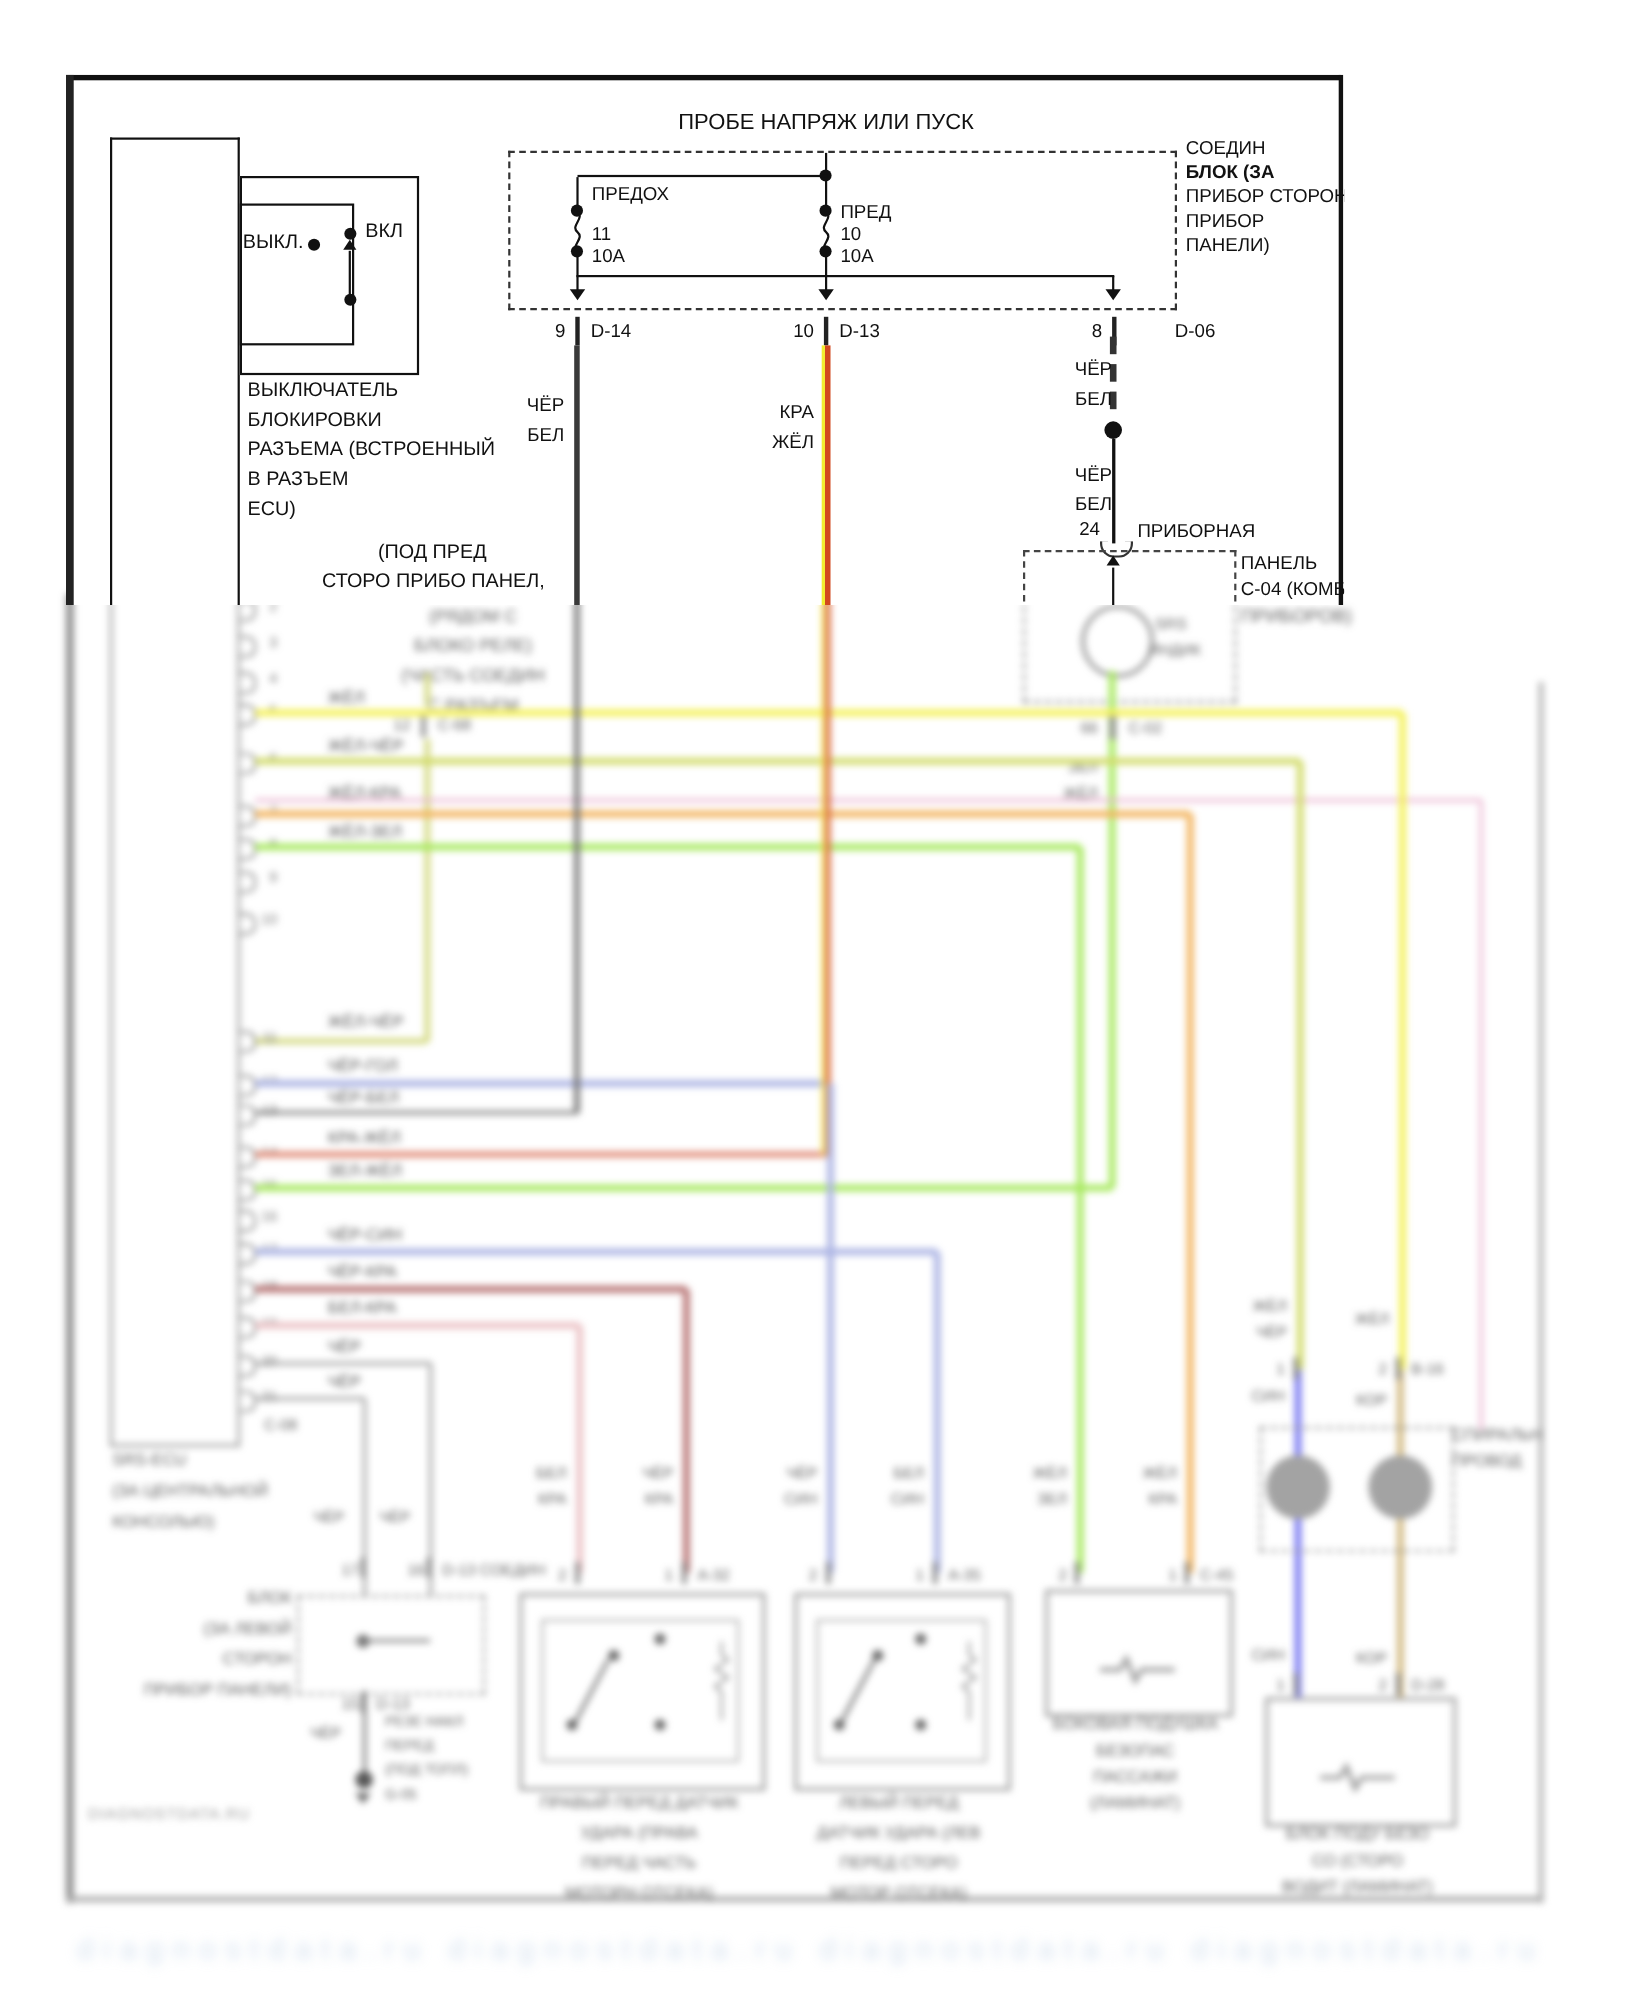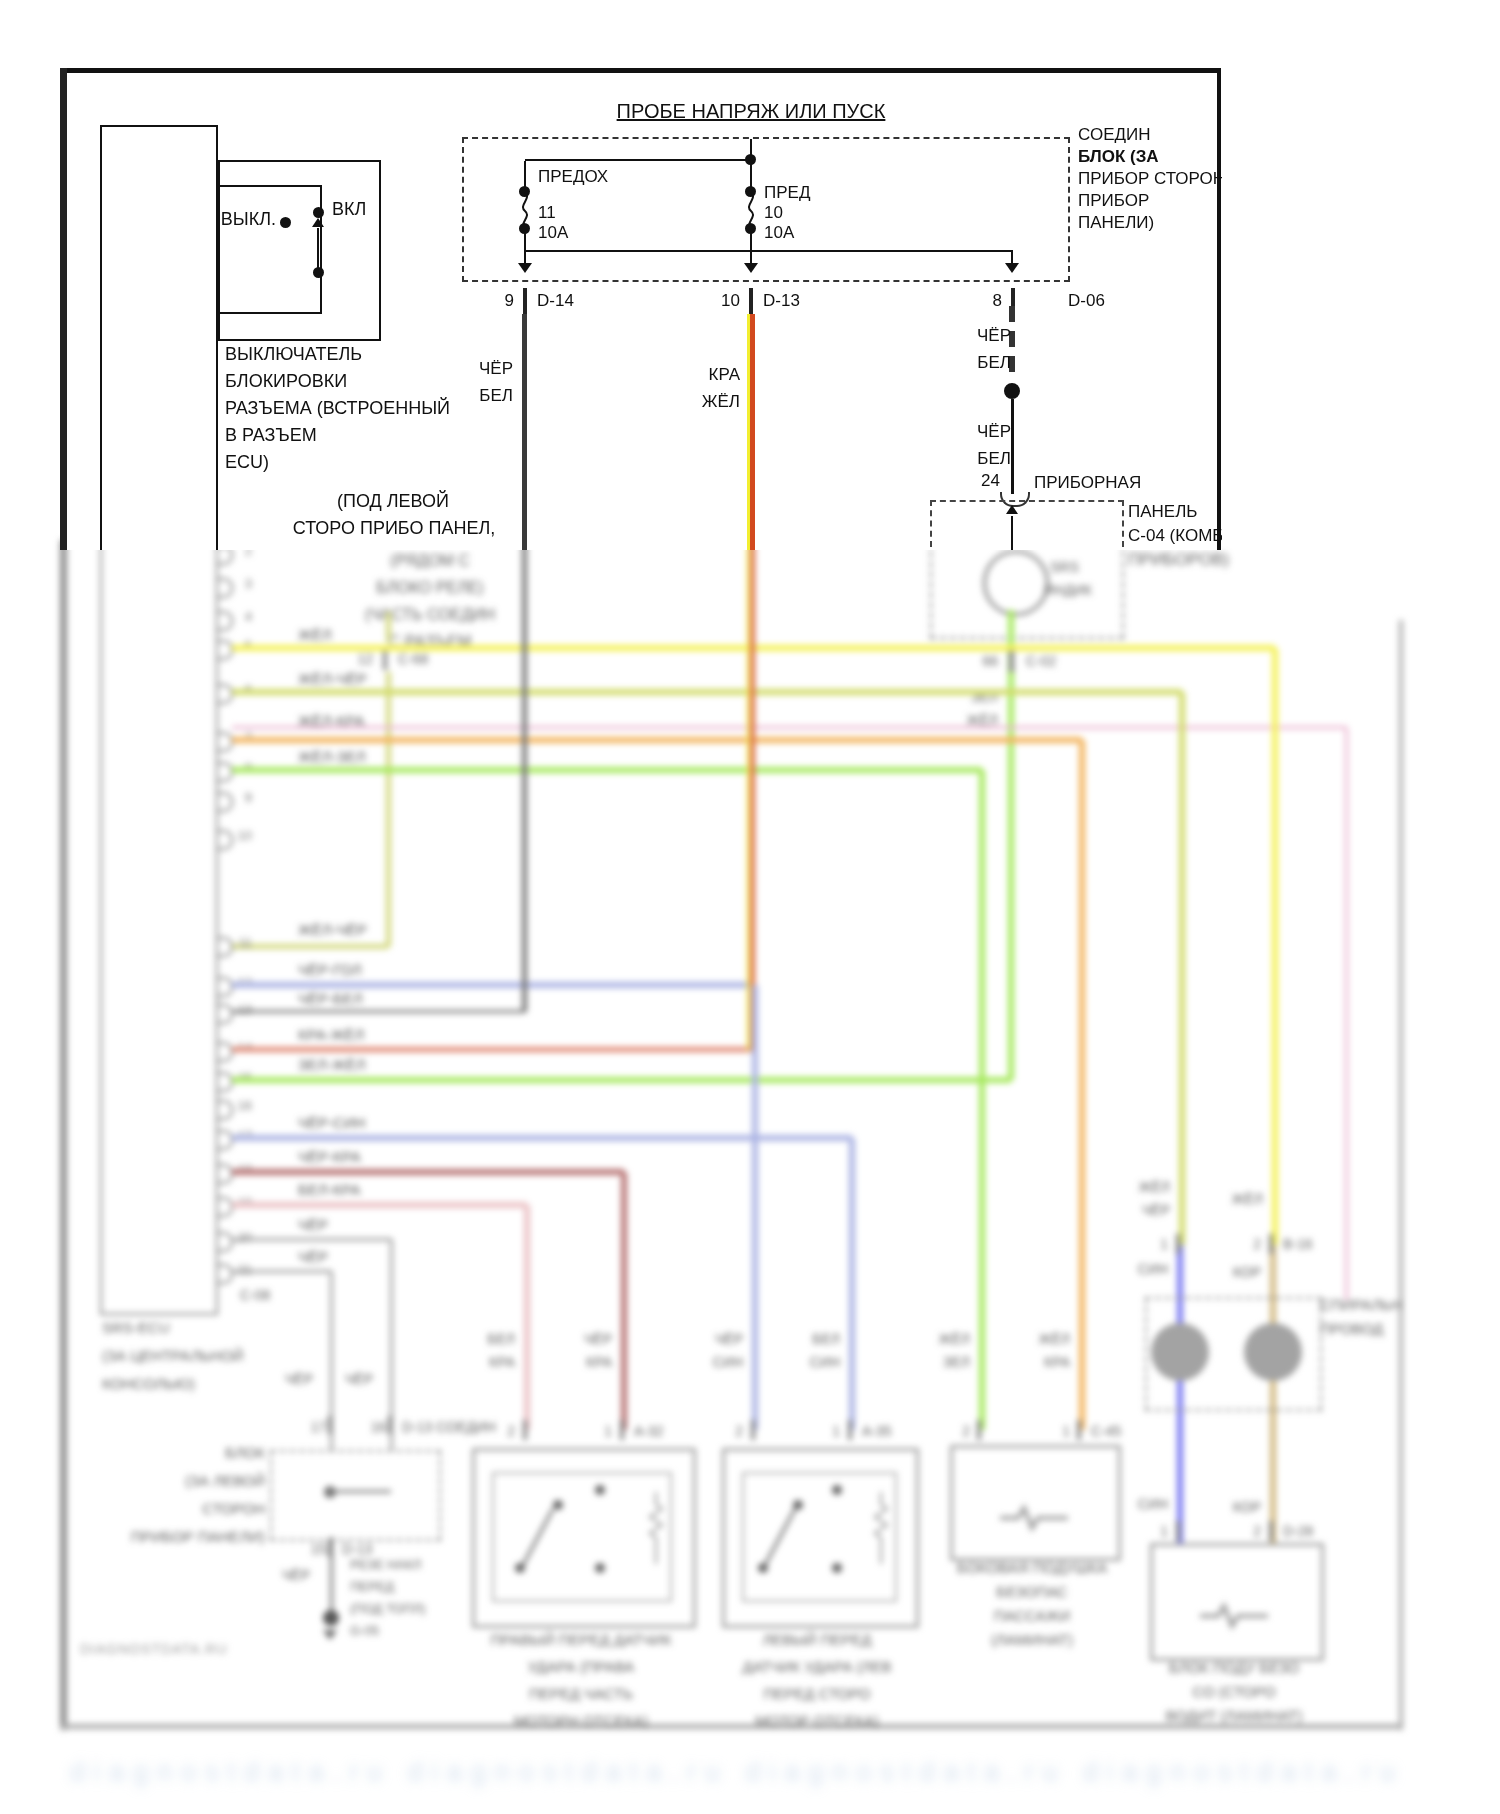--- a/index.html
+++ b/index.html
@@ -1,21 +1,21 @@
 <!DOCTYPE html>
 <html><head>
 <meta charset="utf-8">
 <style>
   html,body{margin:0;padding:0;background:#fff;}
   #canvas{position:relative;width:1500px;height:1814px;background:#fff;overflow:hidden;
           font-family:"Liberation Sans",sans-serif;color:#111;}
   .t{position:absolute;white-space:nowrap;line-height:1.05;}
   .ctr{text-align:center;}
   .fs13{font-size:13px;} .fs14{font-size:14px;} .fs15{font-size:15px;}
-  .fs16{font-size:16px;} .fs17{font-size:17px;} .fs19{font-size:18px;} .fs20{font-size:20px;text-decoration:underline;}
+  .fs16{font-size:16px;} .fs17{font-size:17px;} .fs19{font-size:18px;} .fs20{font-size:20px;}
   .ln{position:absolute;background:#111;}
   .dot{position:absolute;background:#111;border-radius:50%;}
   .dashedbox{position:absolute;border:2px dashed #333;}
   .cbar{position:absolute;width:4px;background:#222;}
   .tri-down{position:absolute;width:0;height:0;border-left:7px solid transparent;border-right:7px solid transparent;border-top:10px solid #111;}
   .tri-up{position:absolute;width:0;height:0;border-left:6px solid transparent;border-right:6px solid transparent;border-bottom:9px solid #111;}
   
   .wy{background:#f2ee30;} .wyg{background:#c8d44a;} .wor{background:#f0a43c;}
   .wgr{background:#93e43a;} .wol{background:#c9d063;} .wpe{background:#9aa4de;}
   .wbl{background:#5a5aee;} .wtn{background:#c8aa66;} .wdr{background:#a85555;}
@@ -386,17 +386,17 @@
     <div class="ln" style="left:317px;top:228px;width:2px;height:44px;"></div>
     <div class="tri-up" style="left:312px;top:218px;"></div>
     <div class="t fs19" style="right:1224px;top:210px;">ВЫКЛ.</div>
     <div class="t fs19" style="left:332px;top:200px;">ВКЛ</div>
     <div class="t fs19" style="left:225px;top:345px;">ВЫКЛЮЧАТЕЛЬ</div>
     <div class="t fs19" style="left:225px;top:372px;">БЛОКИРОВКИ</div>
     <div class="t fs19" style="left:225px;top:399px;">РАЗЪЕМА (ВСТРОЕННЫЙ</div>
     <div class="t fs19" style="left:225px;top:426px;">В РАЗЪЕМ</div>
     <div class="t fs19" style="left:225px;top:453px;">ECU)</div>
 
-    <div class="t fs19 ctr" style="left:243px;top:492px;width:300px;">(ПОД ЛЕВОЙ</div>
+    <div class="t fs19 ctr" style="left:243px;top:492px;width:300px;">(ПОД ПРЕД</div>
     <div class="t fs19 ctr" style="left:234px;top:519px;width:320px;">СТОРО ПРИБО ПАНЕЛ,</div>
   </div>
 
 </div>
 
 </body></html>

